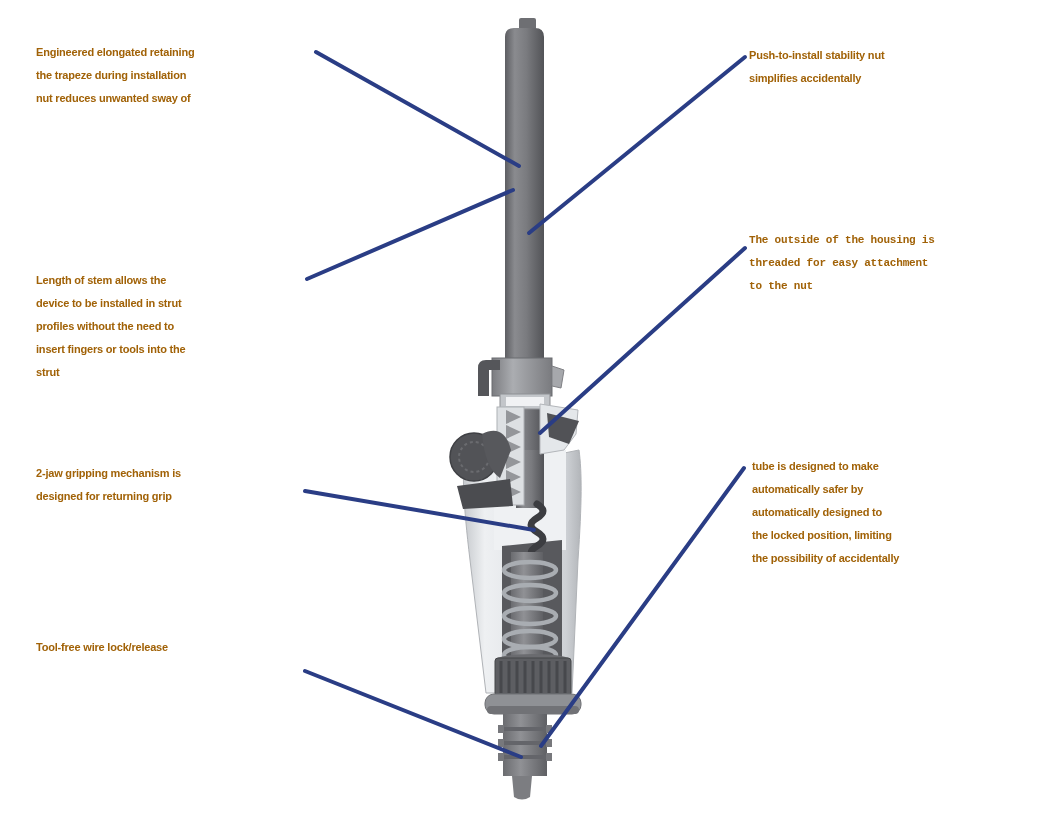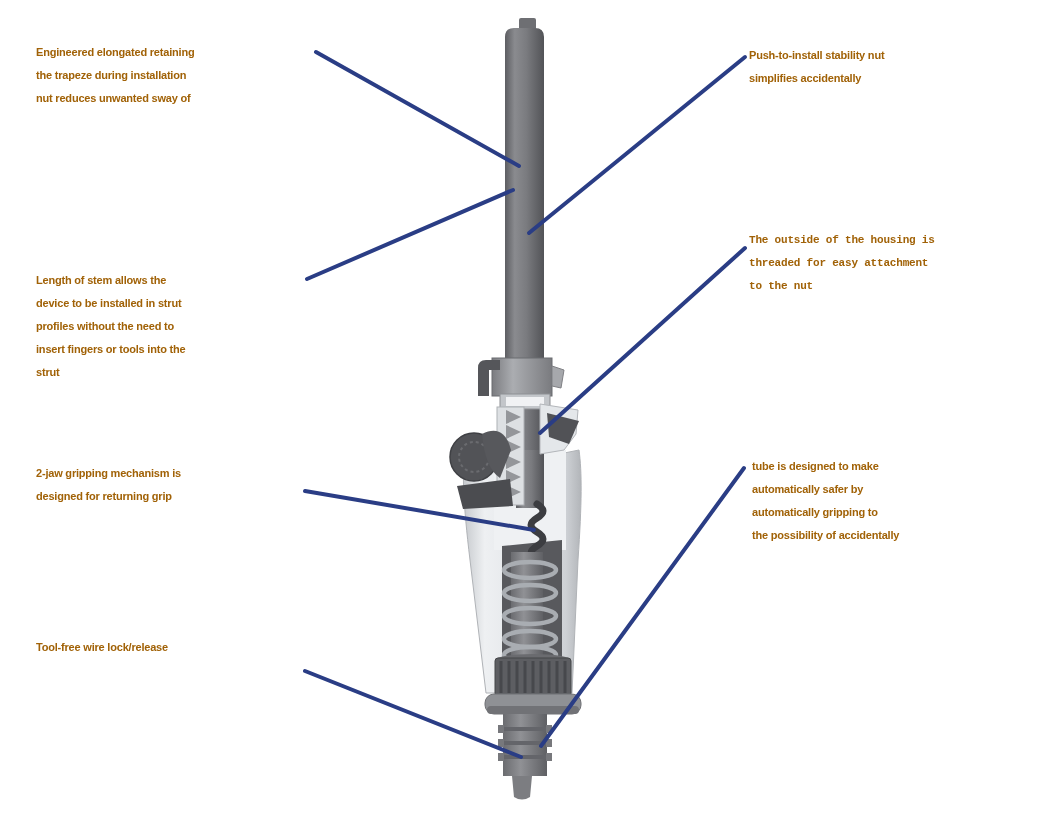--- a/index.html
+++ b/index.html
@@ -161,17 +161,18 @@
 
   <div class="callout" style="left:749px; top:229px;font-family:Liberation Mono, monospace;">
     <div>The outside of the housing is</div>
     <div>threaded for easy attachment</div>
     <div>to the nut</div>
   </div>
 
   <div class="callout" style="left:752px; top:455px;">
     <div>tube is designed to make</div>
     <div>automatically safer by</div>
-    <div>automatically gripping to</div>
+    <div>automatically designed to</div>
+    <div>the locked position, limiting</div>
     <div>the possibility of accidentally</div>
   </div>
 
 </div>
 
 </body></html>

